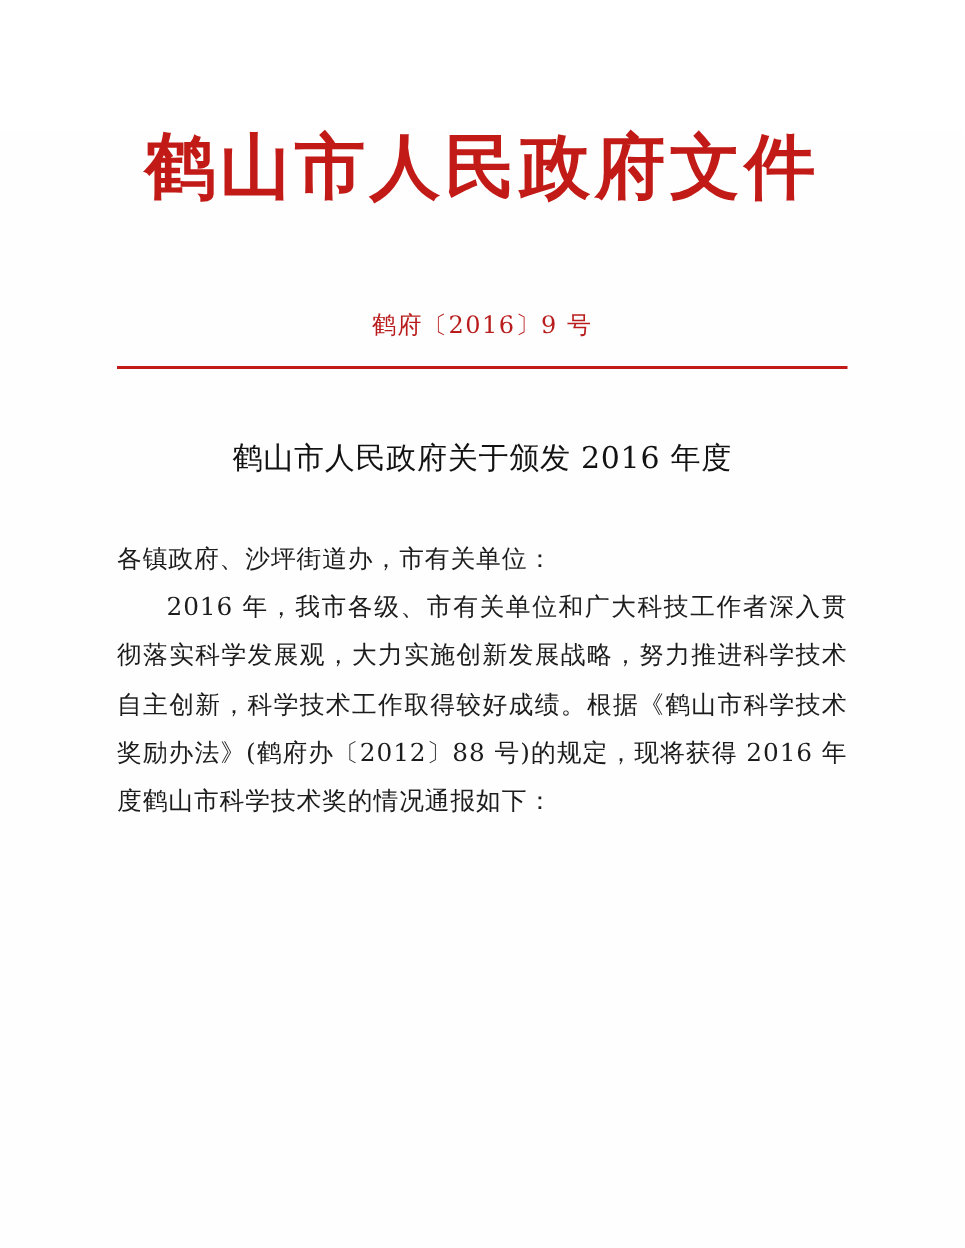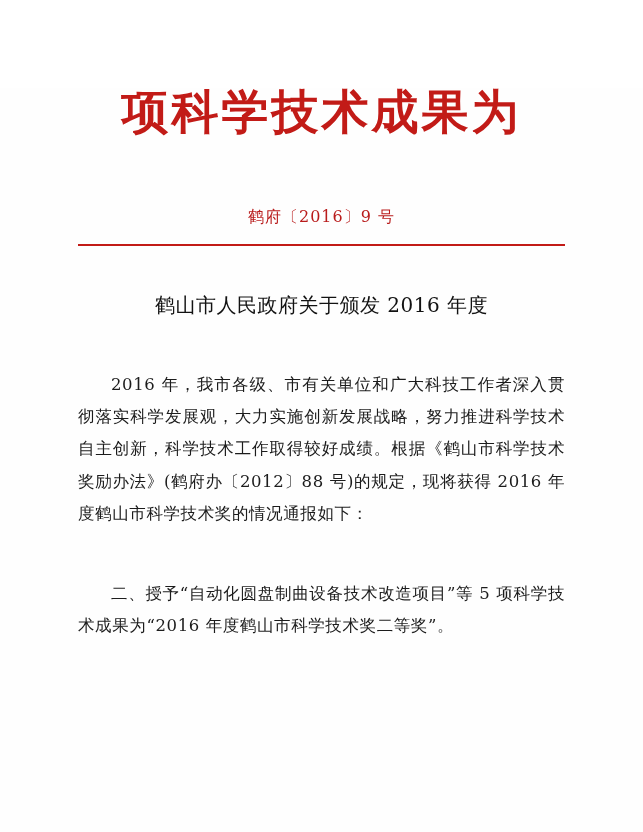--- a/index.html
+++ b/index.html
@@ -64,36 +64,35 @@
     line-height: 1.95;
     text-align: justify;
     letter-spacing: 0.6px;
     color: #1c1c1c;
   }
   .para {
     margin: 0;
   }
   .para.indent {
     text-indent: 2em;
-    margin-top: 48px;
   }
 </style>
 </head>
 <body>
 
 <div class="page">
 
-  <div class="masthead">项科学技术成果为</div>
+  <div class="masthead">鹤山市人民政府文件</div>
 
   <div class="doc-number">鹤府〔2016〕9 号</div>
 
   <div class="red-rule"></div>
 
   <div class="title">
     <span class="title-line">鹤山市人民政府关于颁发 2016 年度</span>
   </div>
 
   <div class="body">
+    <p class="para">各镇政府、沙坪街道办，市有关单位：</p>
     <p class="para indent">2016 年，我市各级、市有关单位和广大科技工作者深入贯彻落实科学发展观，大力实施创新发展战略，努力推进科学技术自主创新，科学技术工作取得较好成绩。根据《鹤山市科学技术奖励办法》(鹤府办〔2012〕88 号)的规定，现将获得 2016 年度鹤山市科学技术奖的情况通报如下：</p>
-    <p class="para indent">二、授予“自动化圆盘制曲设备技术改造项目”等 5 项科学技术成果为“2016 年度鹤山市科学技术奖二等奖”。</p>
   </div>
 
 </div>
 
 </body></html>

